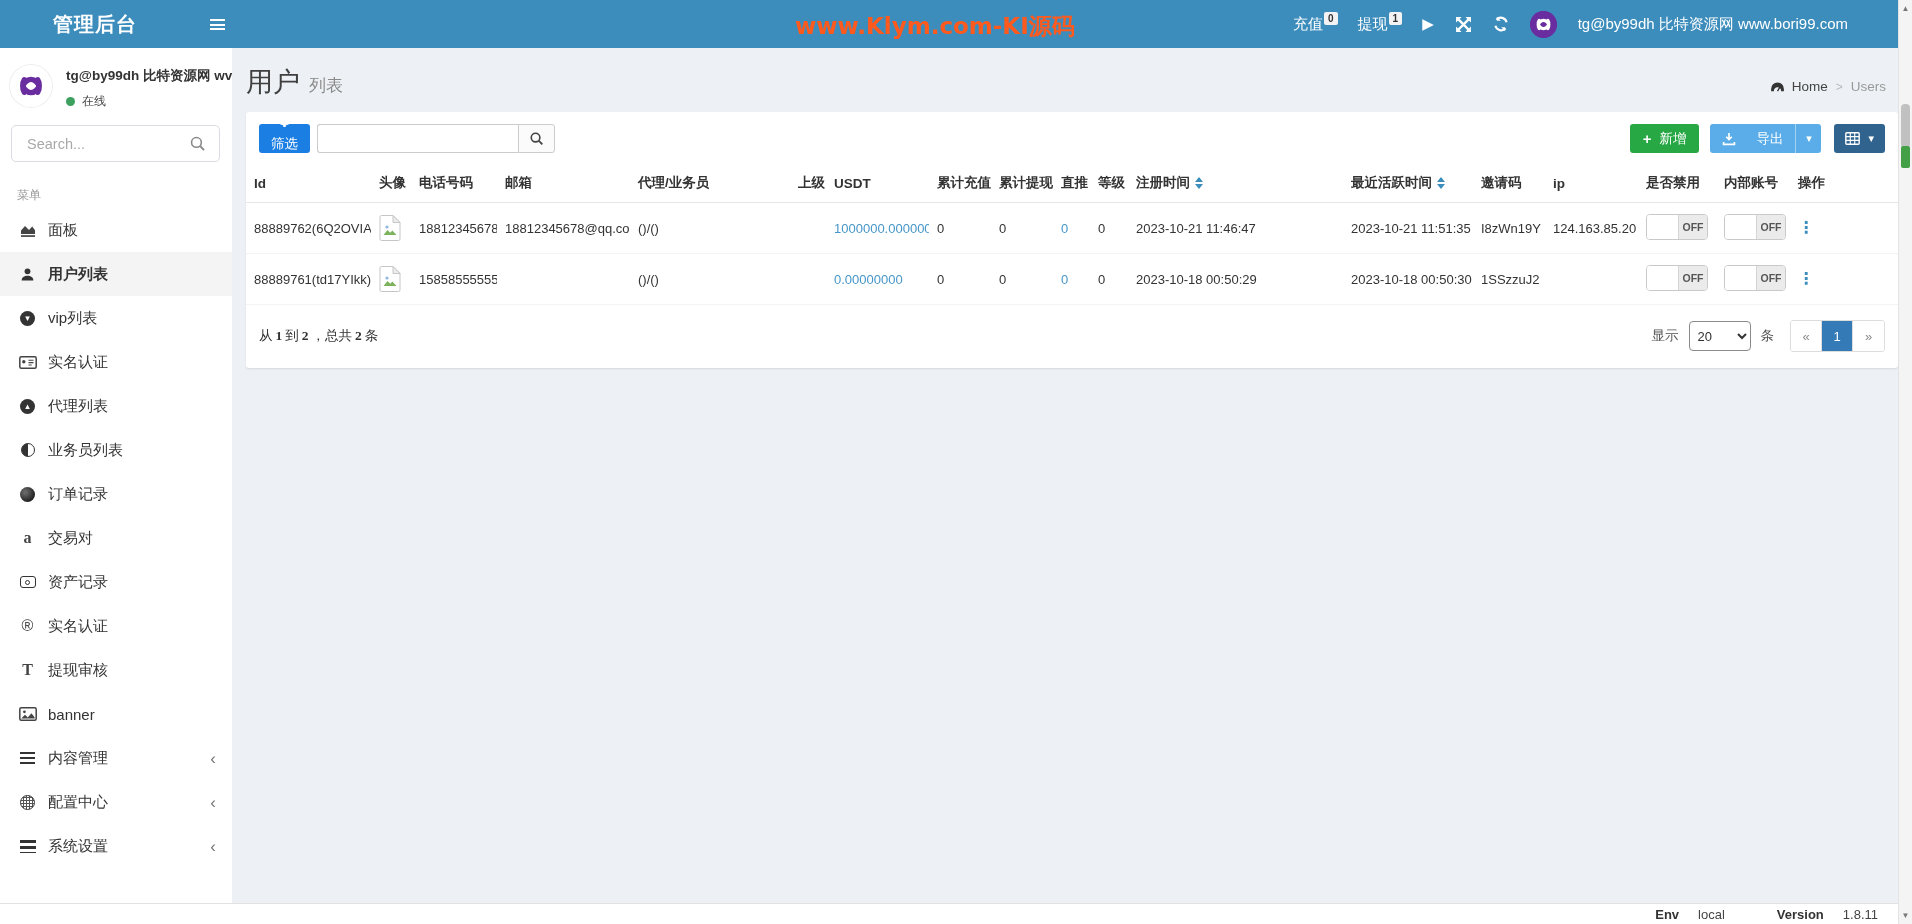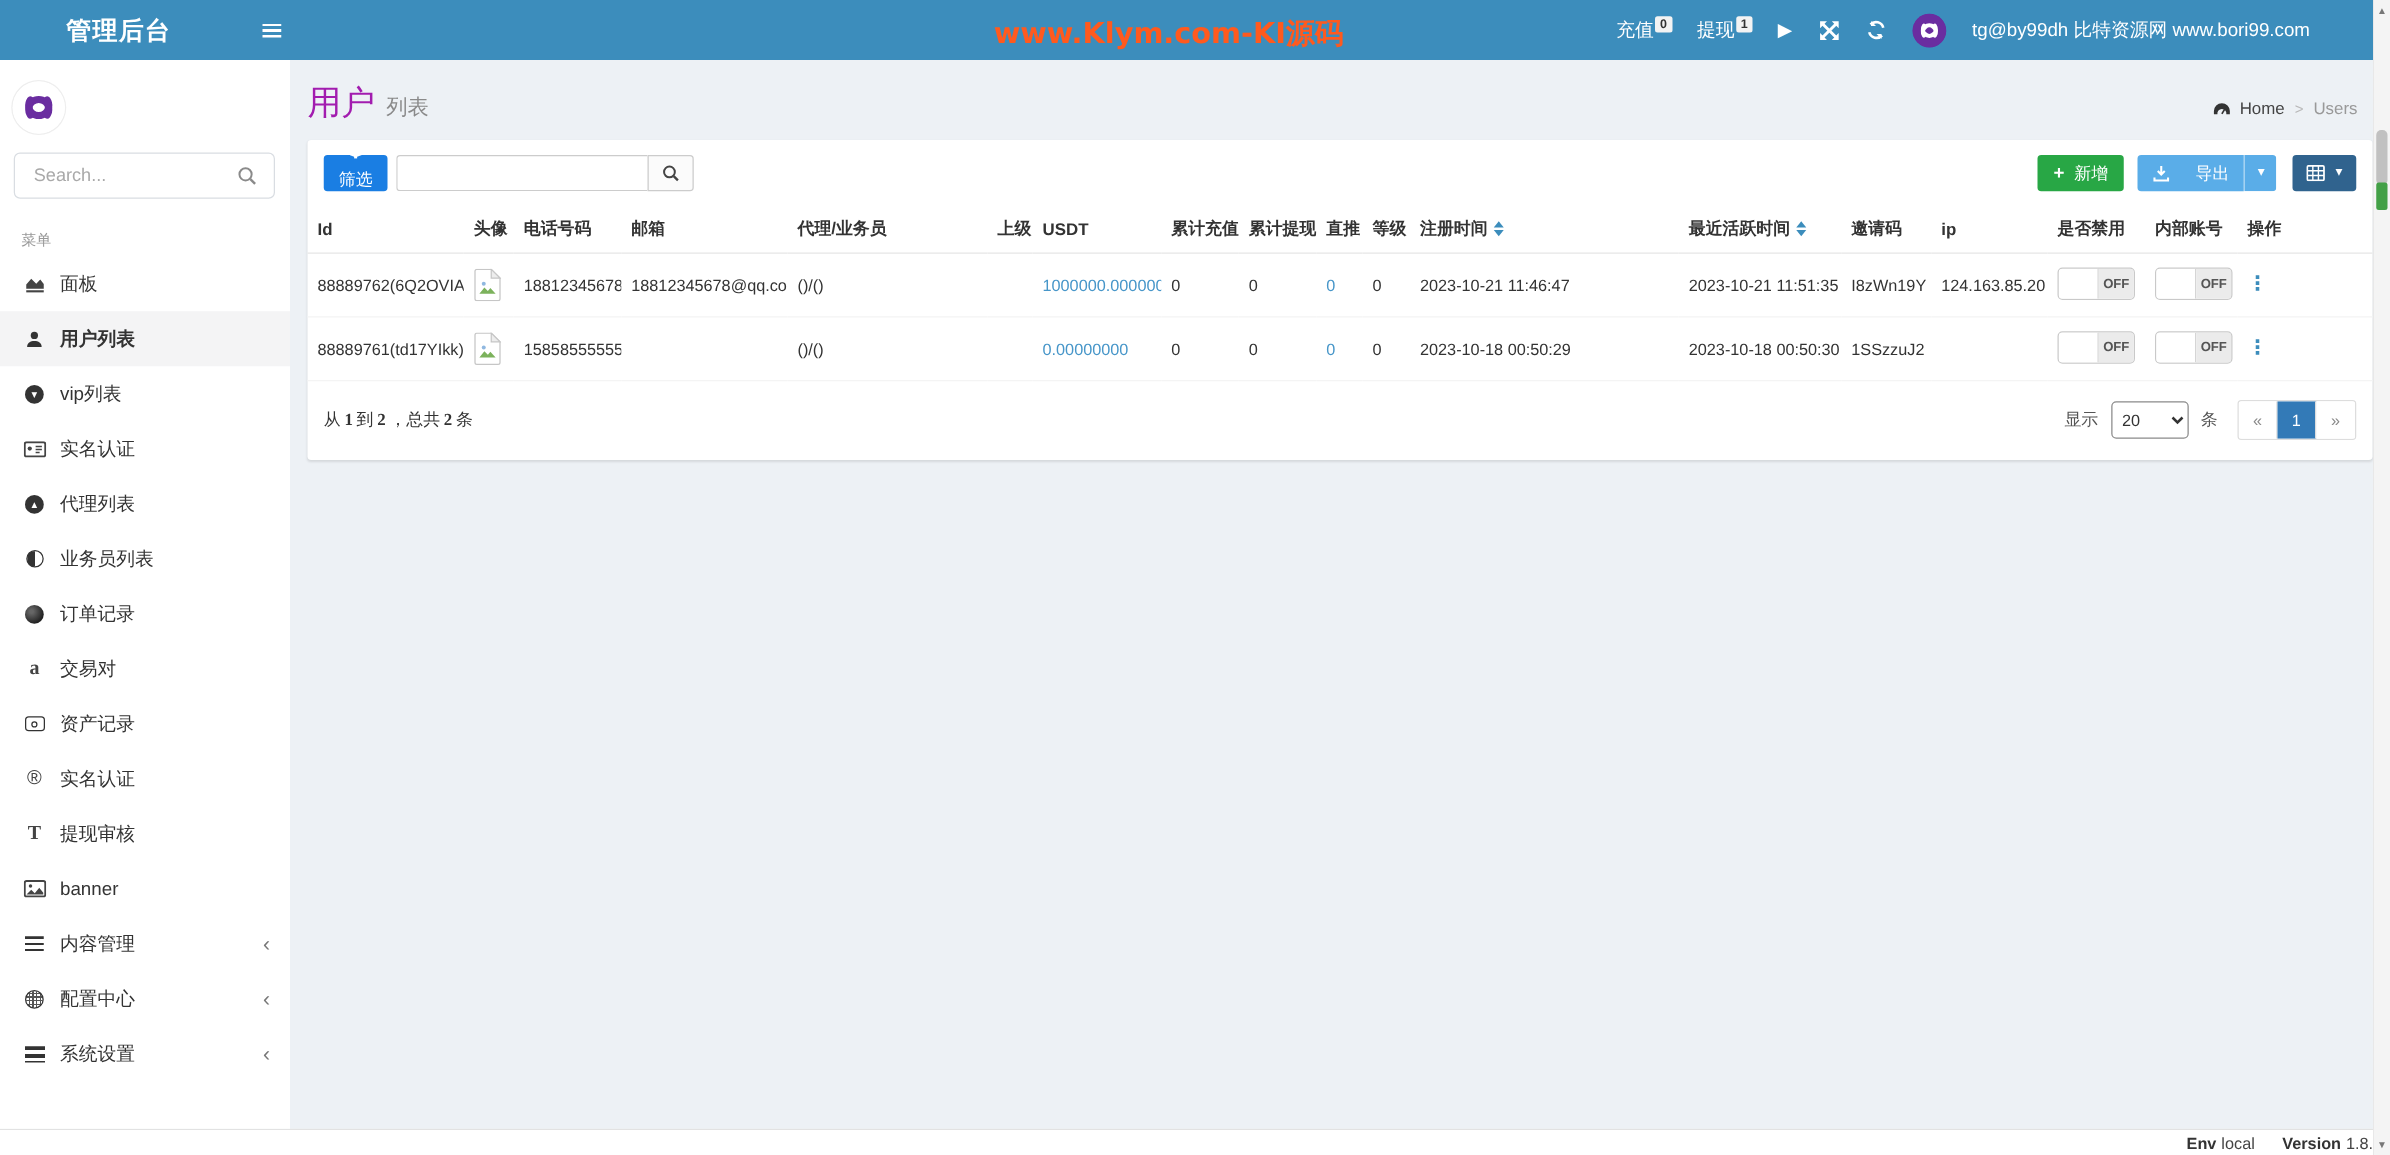--- a/index.html
+++ b/index.html
@@ -54,21 +54,21 @@
 .bars3 { width:15px; height:12px; background:repeating-linear-gradient(to bottom,#333 0 2px,transparent 2px 5px); }
 .bars4 { width:16px; height:13px; background:repeating-linear-gradient(to bottom,#333 0 3px,transparent 3px 6px); }
 .globe { width:15px; height:15px; border-radius:50%; border:1.5px solid #333; overflow:hidden;
   background:repeating-linear-gradient(0deg,transparent 0 2px,#555 2px 3px),repeating-linear-gradient(90deg,transparent 0 2px,#555 2px 3px); }
 .reg-glyph { font-size:16px; line-height:1; }
 
 
 .content { flex:1; min-width:0; display:flex; flex-direction:column; }
 .content-header { display:flex; align-items:flex-end; justify-content:space-between; padding:16px 26px 12px 14px; }
 .page-title { margin:0; font-weight:normal; display:flex; align-items:baseline; }
-.t1 { font-size:27px; color:#a21caf; }
+.t1 { font-size:27px; color:#404040; }
 .t2 { font-size:17px; color:#8a8a8a; margin-left:9px; }
 .breadcrumb { display:flex; align-items:center; gap:8px; font-size:13.5px; padding-bottom:6px; }
 .bc-home { color:#444; cursor:pointer; text-decoration:none; display:flex; align-items:center; gap:7px; }
 .bc-sep { color:#b9b9b9; font-size:12px; }
 .bc-cur { color:#999; }
 
 .card { background:#fff; margin:0 14px; border-radius:3px; box-shadow:0 1px 2px rgba(0,0,0,.1); }
 .toolbar { display:flex; align-items:center; padding:12px 13px 13px; }
 .btn { height:29px; border:none; border-radius:3px; font-size:13.5px; color:#fff; display:inline-flex; align-items:center; cursor:pointer; font-family:inherit; }
 .btn-filter { background:#1a7ee3; padding:0 12px; gap:8px;flex-direction:column; }
@@ -104,21 +104,21 @@
 .summary { font-size:13.5px; color:#333;font-family:Liberation Serif, serif; }
 .summary b { margin:0 3px; }
 .pager-right { margin-left:auto; display:flex; align-items:center; gap:10px; font-size:13.5px; color:#555; }
 .per-page { height:30px; width:62px; border:1px solid #8a8a8a; border-radius:4px; font-size:13px; color:#333; padding:0 4px; background:#fff; font-family:inherit; }
 .pages { display:flex; border:1px solid #ddd; border-radius:3px; overflow:hidden; margin-left:6px; }
 .page-btn { min-width:31px; height:30px; display:flex; align-items:center; justify-content:center; font-size:13px; color:#8a8a8a; background:#fff; border-right:1px solid #ddd; cursor:pointer; }
 .page-btn:last-child { border-right:none; }
 .page-btn.active { background:#337ab7; color:#fff; }
 
 
-.footer { height:21px; background:#fff; border-top:1px solid #e2e2e2; display:flex; align-items:center; justify-content:flex-end; font-size:13px; color:#444; gap:4px; flex-shrink:0; }
+.footer { height:21px; background:#fff; border-top:1px solid #e2e2e2; display:flex; align-items:center; justify-content:flex-end; padding-right:34px; font-size:13px; color:#444; gap:19px; flex-shrink:0; }
 .footer b { color:#333; }
 
 
 .scrollbar { position:fixed; right:0; top:0; width:14px; height:924px; background:#f4f4f4; border-left:1px solid #e3e3e3; z-index:20; }
 .sb-arrow { position:absolute; left:0; width:13px; height:15px; display:flex; align-items:center; justify-content:center; font-size:8px; color:#777; cursor:pointer; }
 .sb-up { top:1px; } .sb-down { bottom:1px; }
 .sb-thumb { position:absolute; left:2px; width:9px; top:104px; height:44px; background:#c1c1c1; border-radius:4px; cursor:pointer; }
 .sb-green { position:absolute; left:2px; width:9px; top:146px; height:22px; background:#43a047; border-radius:2px; }
 
 .svgi { display:block; }
@@ -167,20 +167,27 @@
 
     <aside class="sidebar">
       <div class="user-panel">
         <span class="side-avatar">
           <svg class="svgi" width="42" height="42" viewBox="0 0 24 24">
               <circle cx="12" cy="12" r="12" fill="#fff"></circle>
               <path d="M8.2 15.5a4.6 4.6 0 1 1 7.6 0" stroke="#6a2da0" stroke-width="3.2" fill="none" stroke-linecap="round"></path>
               <path d="M8.2 15.5a4.6 4.6 0 1 1 7.6 0" stroke="#6a2da0" stroke-width="3.2" fill="none" stroke-linecap="round" transform="rotate(180 12 12)"></path>
             </svg>
         </span>
+        <div class="user-meta">
+          <div class="user-name">tg@by99dh 比特资源网 wv</div>
+          <div class="user-status">
+            <span class="dot"></span>
+            <span>在线</span>
+          </div>
+        </div>
       </div>
       <div class="search-box">
         <input placeholder="Search..." style="">
         <svg class="svgi" width="17" height="17" viewBox="0 0 16 16" style="color:#8a8a8a">
             <circle cx="7" cy="7" r="4.6" fill="none" stroke="currentColor" stroke-width="1.5"></circle>
             <line x1="10.6" y1="10.6" x2="14.2" y2="14.2" stroke="currentColor" stroke-width="1.8"></line>
           </svg>
       </div>
       <div class="menu-label">菜单</div>
       <nav>

